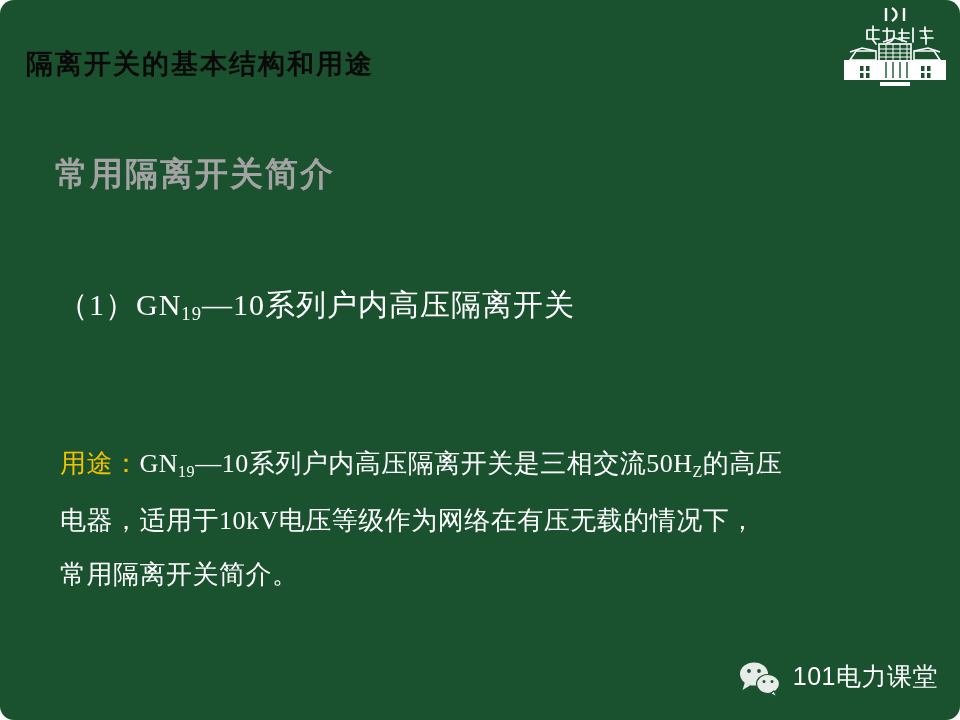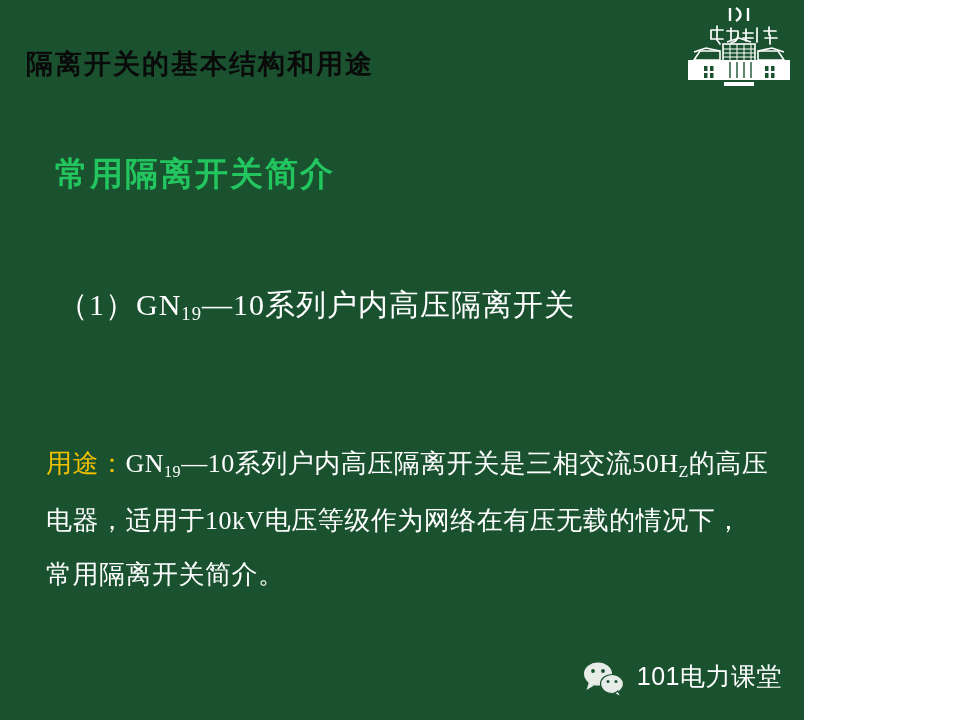--- a/index.html
+++ b/index.html
@@ -7,24 +7,25 @@
     padding: 0;
   }
   body {
     width: 960px;
     height: 720px;
     overflow: hidden;
     font-family: "Liberation Serif", "DejaVu Serif", serif;
   }
   #slide {
     position: relative;
-    width: 804px;
+    width: 960px;
     height: 720px;
     background: #1a5230;
     overflow: hidden;
+    border-radius: 14px;
   }
 
   
   #slide-title {
     position: absolute;
     left: 26px;
     top: 46px;
     font-size: 27px;
     font-weight: bold;
     color: #0a0a0a;
@@ -62,21 +63,21 @@
     top: 285px;
     font-size: 30px;
     color: #ffffff;
     letter-spacing: 1px;
     white-space: nowrap;
   }
 
   
   #usage-block {
     position: absolute;
-    left: 46px;
+    left: 60px;
     top: 437px;
     width: 880px;
     font-size: 26px;
     color: #ffffff;
     line-height: 54px;
     letter-spacing: 0.5px;
   }
   .usage-line { white-space: nowrap; }
   .label-yellow { color: #f2c100; }
 
@@ -152,21 +153,21 @@
         <rect x="79" y="62" width="3.5" height="5" fill="#1a5230"></rect>
         <rect x="85" y="62" width="3.5" height="5" fill="#1a5230"></rect>
         <rect x="79" y="69" width="3.5" height="5" fill="#1a5230"></rect>
         <rect x="85" y="69" width="3.5" height="5" fill="#1a5230"></rect>
 
         <rect x="38" y="78" width="30" height="4" fill="#ffffff"></rect>
       </g>
     </svg>
   </div>
 
-  <div id="section-heading" style="color: #22c55e;">常用隔离开关简介</div>
+  <div id="section-heading" style="color: #a3a3a3;">常用隔离开关简介</div>
 
   <div id="item-one">
     <span>（1）GN</span><sub>19</sub><span>—10系列户内高压隔离开关</span>
   </div>
 
   <div id="usage-block">
     <div class="usage-line">
       <span class="label-yellow">用途：</span><span>GN</span><sub>19</sub><span>—10系列户内高压隔离开关是三相交流50H</span><sub>Z</sub><span>的高压</span>
     </div>
     <div class="usage-line">电器，适用于10kV电压等级作为网络在有压无载的情况下，</div>

